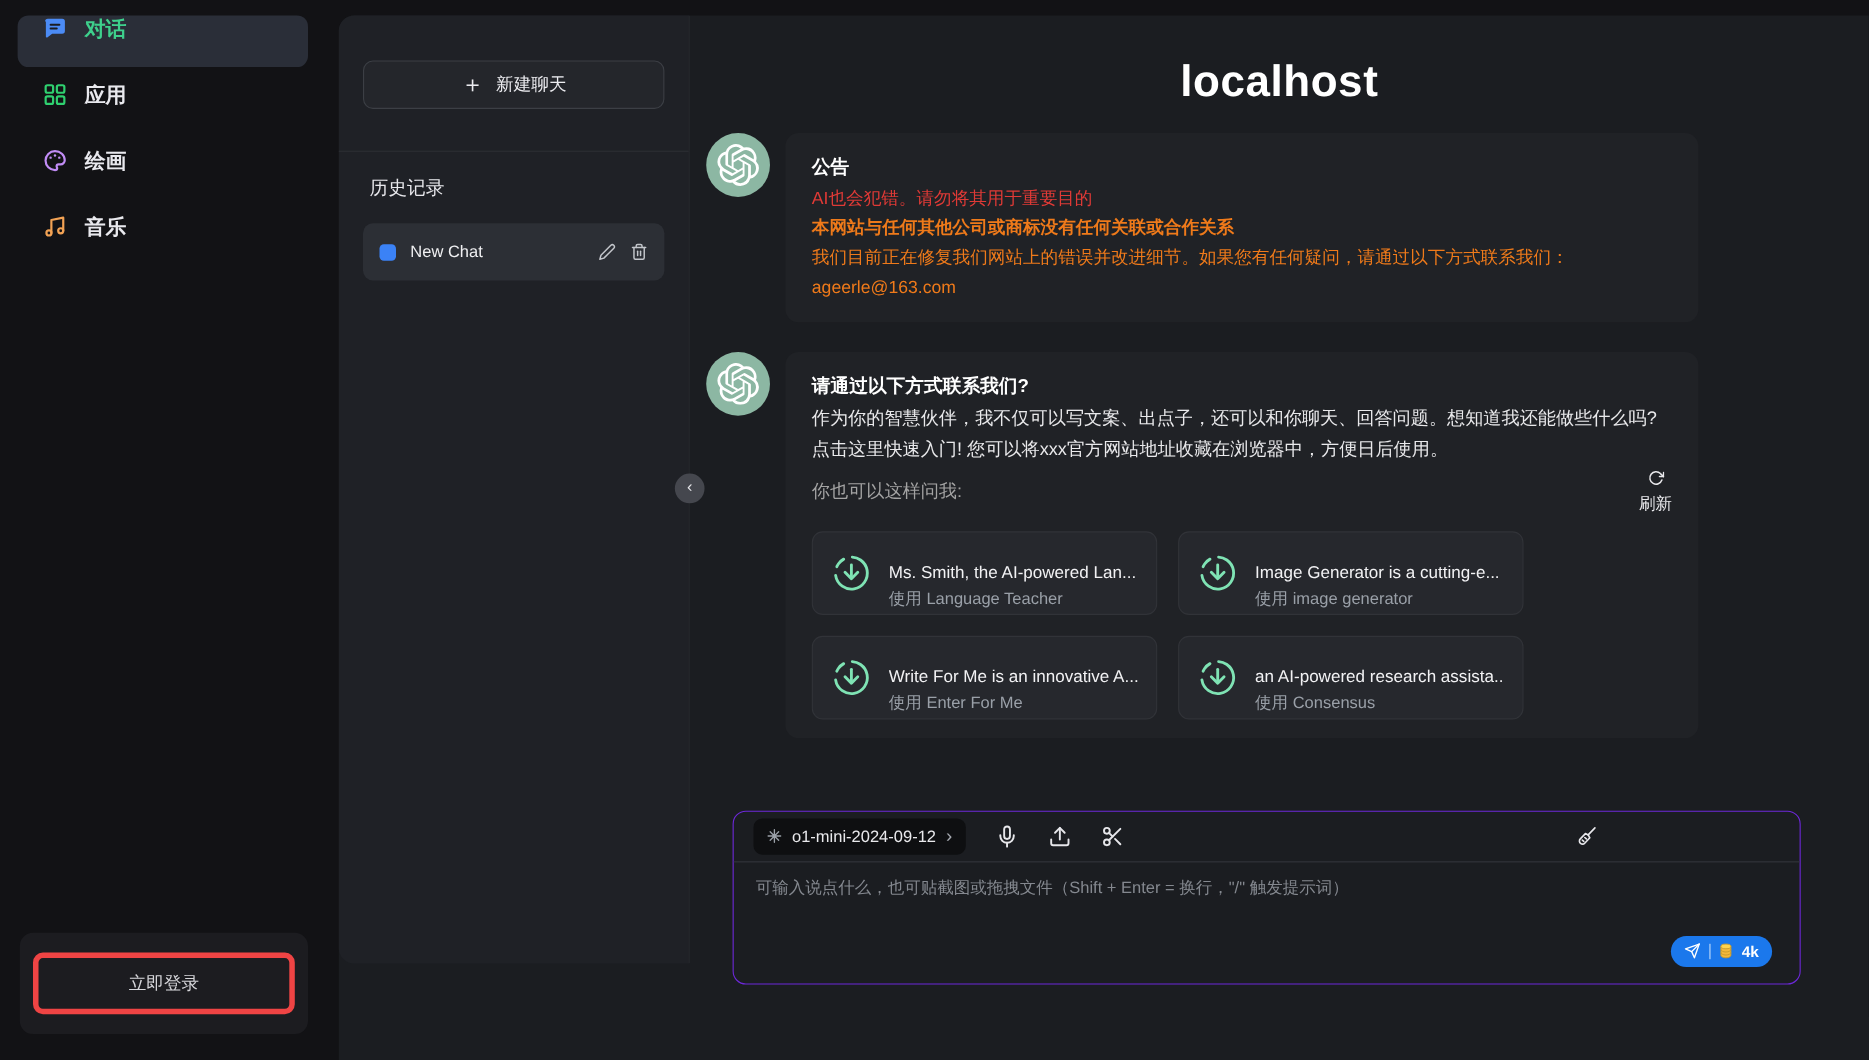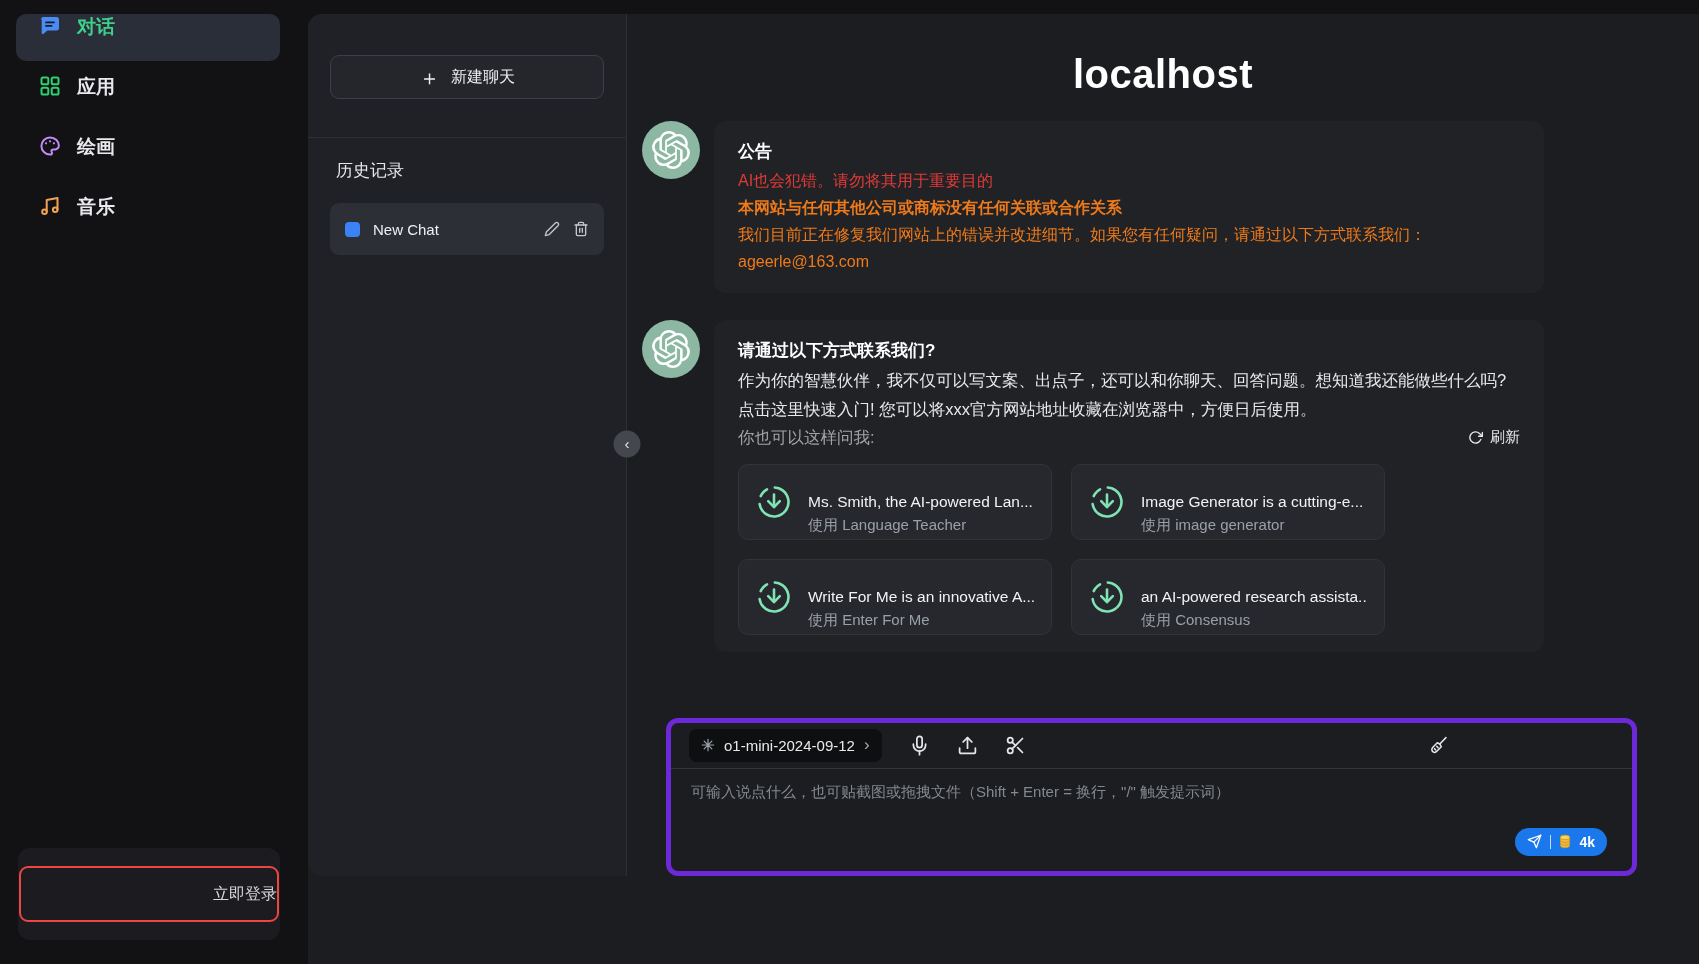--- a/index.html
+++ b/index.html
@@ -19,24 +19,23 @@
     height:47px; padding:0 22px; border-radius:10px; margin-bottom:13px;
     font-size:19px; font-weight:700; color:#e9e9ee; cursor:pointer;
   }
   .nav-item.active { background:#2a2e38; color:#3ed08c; }
   .login-card {
     position:absolute; left:18px; bottom:24px; width:262px; height:92px;
     background:#1c1c20; border-radius:12px;
     display:flex; align-items:center; justify-content:center;
   }
   .login-btn {
-    width:260px; height:56px; border:2px solid #ef4444; border-radius:9px;
+    width:238px; height:56px; border:5px solid #ef4444; border-radius:9px;
     background:transparent; color:#d6d6da; font-size:16px; cursor:pointer;
     font-family:inherit;
-    text-align:right;
   }
 
   
   .main-panel {
     position:absolute; left:308px; top:14px; right:0; bottom:0;
     background:#1b1d21; border-top-left-radius:14px; display:flex;
   }
 
   
   .history {
@@ -88,40 +87,40 @@
   .ann-line { font-size:16px; line-height:1.7; }
   .ann-bold-orange { color:#ef7a1a; font-weight:700; }
   .ann-red { color:#e03a36; }
   .ann-orange { color:#ef7a1a; }
   .ann-link { color:#ef7a1a; text-decoration:none; cursor:pointer; }
   .welcome-body { font-size:16.5px; line-height:1.8; color:#e9e9eb; }
   .ask-row { display:flex; align-items:center; margin-top:2px; }
   .ask-label { font-size:16.5px; color:#a3a3a3; flex:1; }
   .refresh-btn {
     display:flex; align-items:center; gap:7px; cursor:pointer;
-    color:#e9e9ec; font-size:15px; background:none; border:none; font-family:inherit;
+    color:#e9e9ec; font-size:15px; background:none; border:none; font-family:inherit;flex-direction:column;
   }
   .sugg-grid {
     margin-top:15px; display:grid;
     grid-template-columns:314px 314px; column-gap:19px; row-gap:19px;
   }
   .scard {
     height:76px; background:#26282d; border:1px solid #313338; border-radius:10px;
     display:flex; align-items:center; gap:15px; padding:0 16px; cursor:pointer;
   }
   .scard-text { min-width:0;margin-top:24px; }
   .scard-title {
     font-size:15.5px; color:#f2f2f4; white-space:nowrap; overflow:hidden; margin-bottom:5px;
   }
   .scard-sub { font-size:15px; color:#9aa0a8; white-space:nowrap; overflow:hidden; }
 
   
   .composer {
     margin:66px 0 0 39px; width:971px; height:158px;
-    border:5px solid #6d28d9; border-radius:12px; position:relative;
+    border:1px solid #6d28d9; border-radius:12px; position:relative;
   }
   .composer-toolbar {
     height:46px; border-bottom:1px solid #33363c;
     display:flex; align-items:center; padding:0 18px; gap:27px;
   }
   .model-pill {
     background:#0e0f11; border-radius:8px; height:33px;
     display:flex; align-items:center; gap:9px; padding:0 12px;
     color:#e9e9ec; font-size:15px; cursor:pointer;
   }

